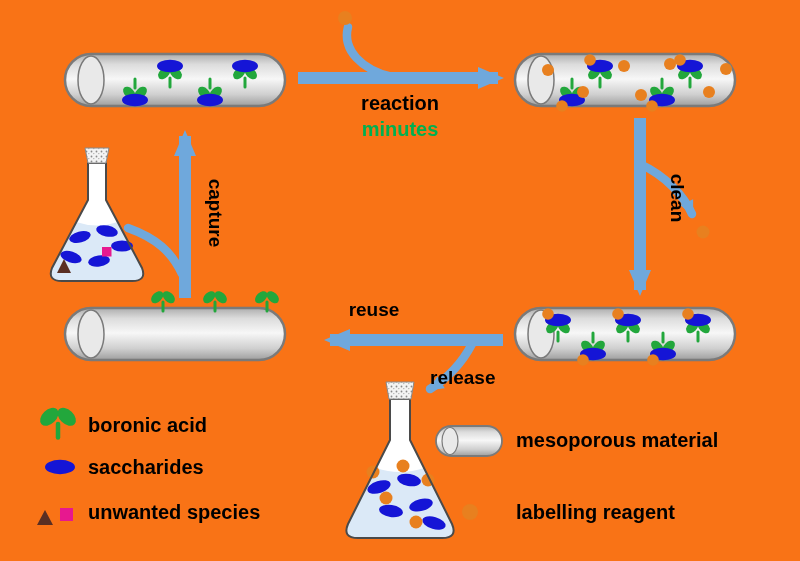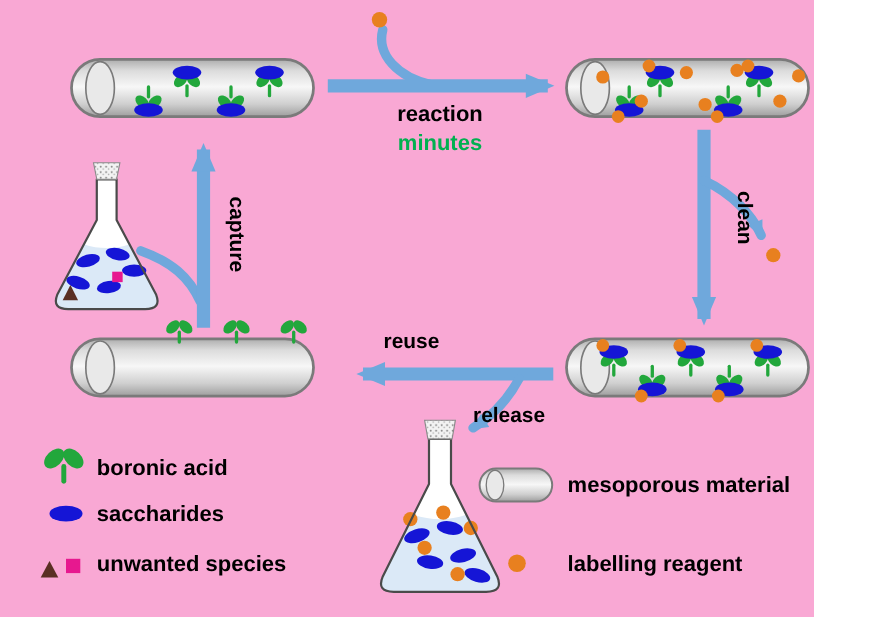--- a/index.html
+++ b/index.html
@@ -1,16 +1,16 @@
 <!DOCTYPE html>
 <html style="--arrow: #6fa8dc; --green: #22a73c; --green2: #00b050; --blue: #1515d6; --orange: #e8801f; --brown: #5a2f23; --magenta: #e7188f; --liquid: #dbe9f7; --cylstroke: #7a7a7a; --ink: #000000;"><head>
 <meta charset="utf-8">
 <style>
   html,body { margin:0; padding:0; background:#ffffff; }
-  .stage { position:relative; width:740px; height:561px; background:#f9a8d4; overflow:hidden; }
+  .stage { position:relative; width:800px; height:561px; background:#f97316; overflow:hidden; }
   svg { display:block; }
   text { font-family:"Liberation Sans", sans-serif; font-weight:bold; }
   .lbl   { font-size:20px; fill:var(--ink); }
   .lblsm { font-size:19px; fill:var(--ink); }
   .lbl-green { font-size:20px; fill:var(--green2); }
   .arrowStroke { stroke:var(--arrow); fill:none; }
   .aw12 { stroke-width:12; }
   .aw8  { stroke-width:8.5; stroke-linecap:round; }
   .arrowFill { fill:var(--arrow); }
   .green   { fill:var(--green); }

